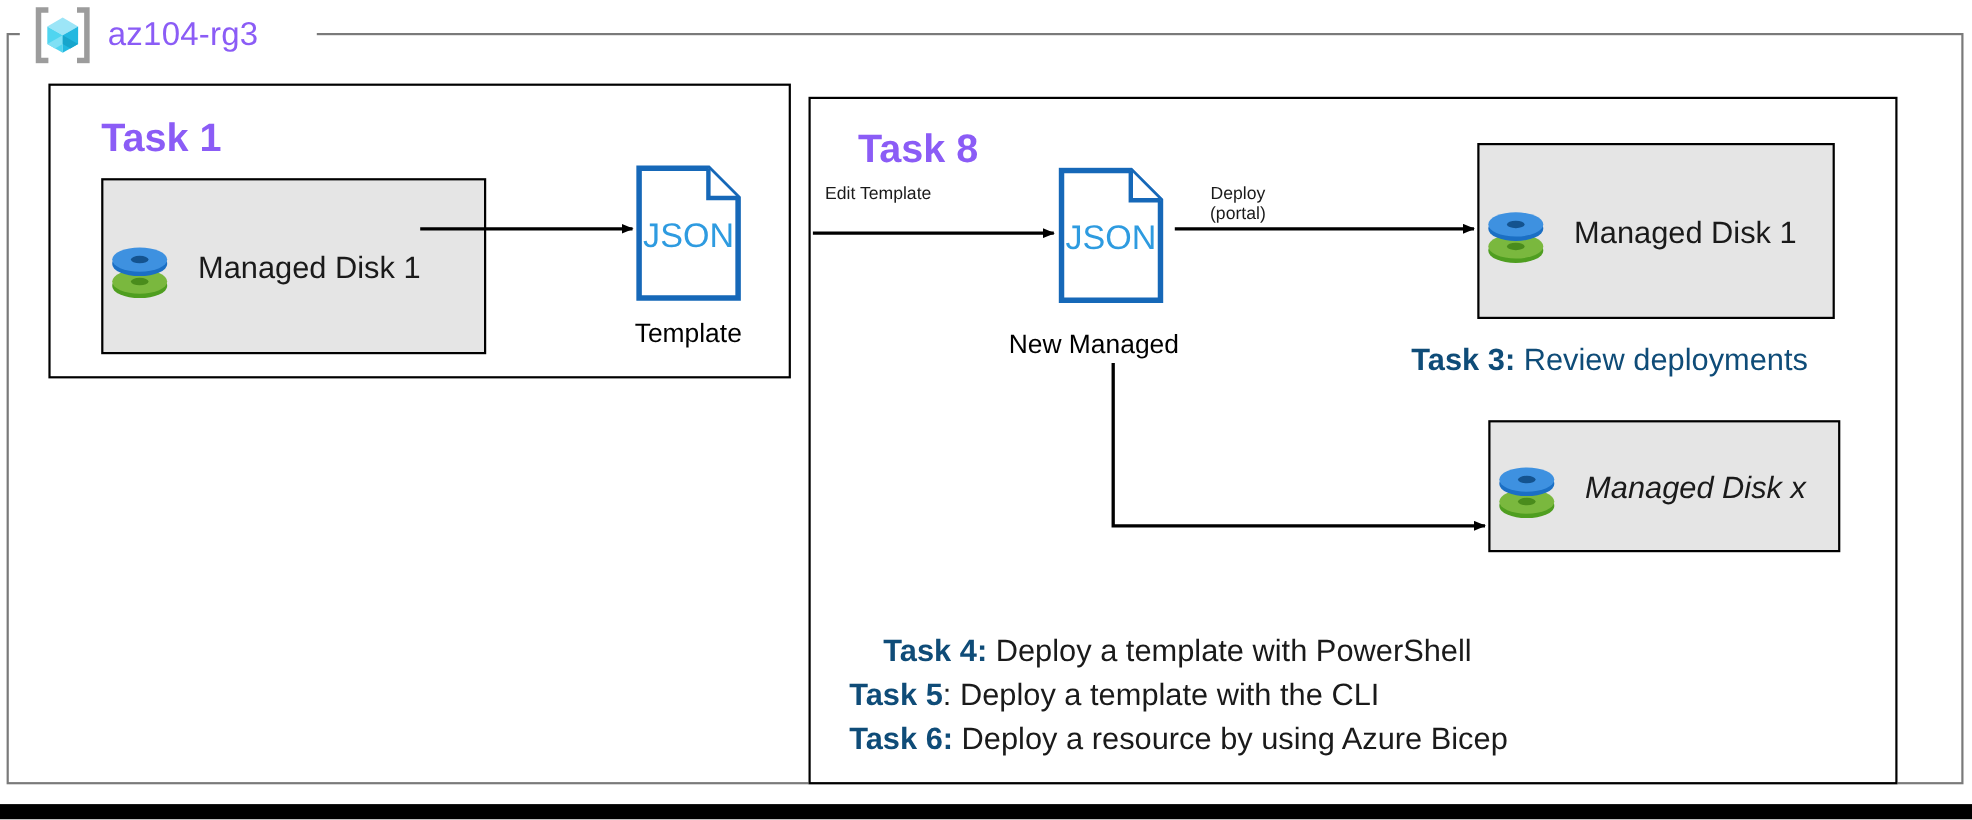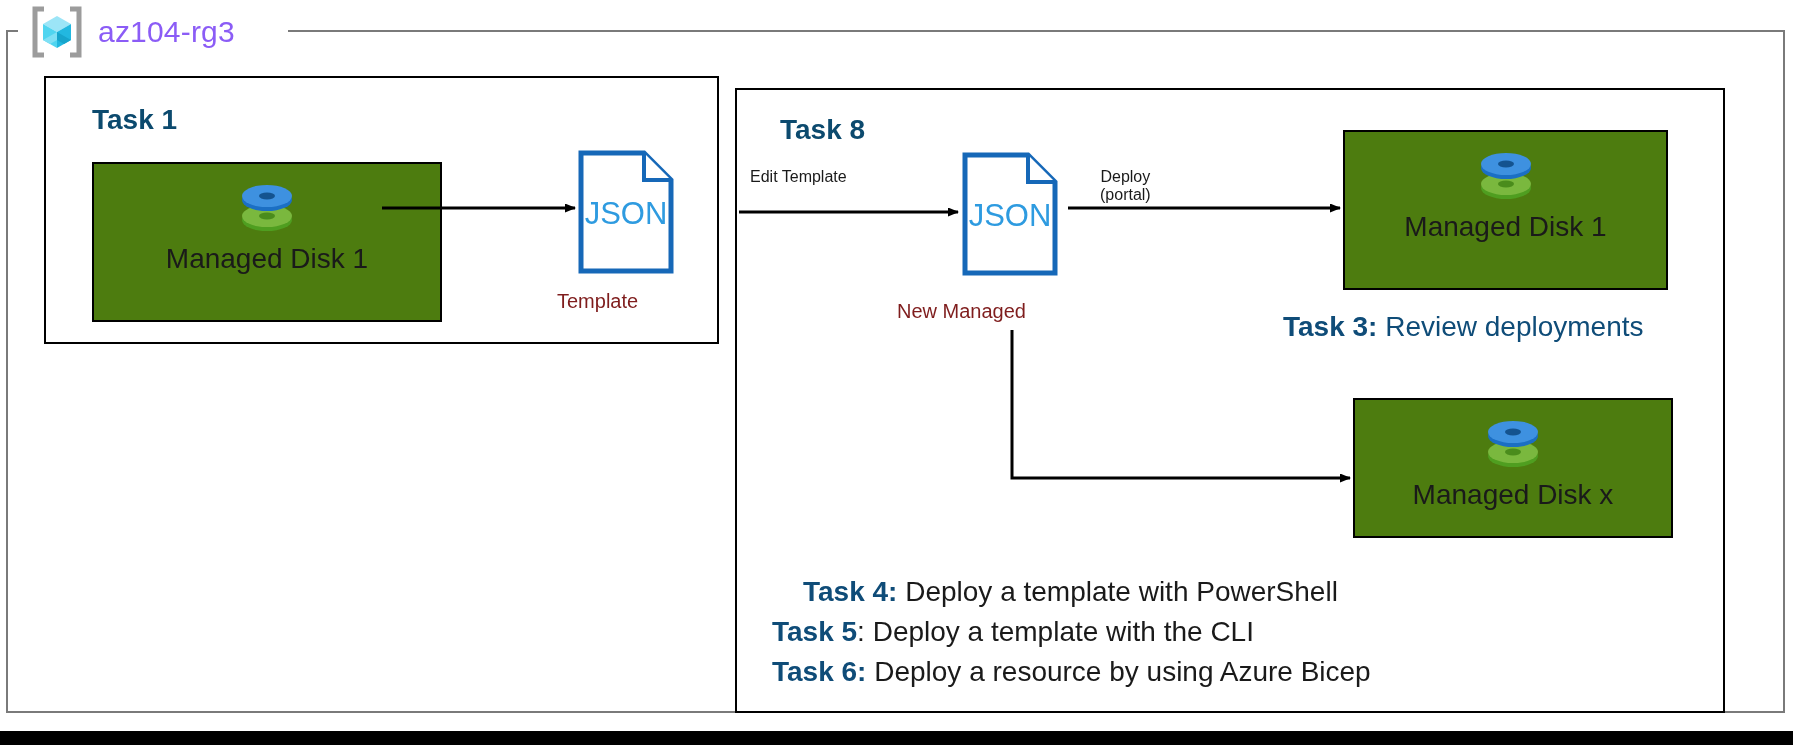--- a/index.html
+++ b/index.html
@@ -33,44 +33,44 @@
   }
 
   
   .task-panel{
     position:absolute;border:2px solid #000000;box-sizing:border-box;background:#ffffff;
   }
   #task1-panel{left:44px;top:76px;width:675px;height:268px;}
   #task2-panel{left:735px;top:88px;width:990px;height:625px;}
 
   .task-heading{
-    position:absolute;font-size:28px;font-weight:bold;color:#0c4a6e;white-space:nowrap;
+    position:absolute;font-size:36px;font-weight:bold;color:#8b5cf6;white-space:nowrap;
   }
   #task1-heading{left:92px;top:104px;}
   #task2-heading{left:780px;top:114px;}
 
   
   .res-box{
-    position:absolute;background:#4d7c0f;border:2px solid #000000;box-sizing:border-box;
-    display:flex;flex-direction:column;align-items:center;justify-content:flex-start;
+    position:absolute;background:#e5e5e5;border:2px solid #000000;box-sizing:border-box;
+    display:flex;flex-direction:row;align-items:center;justify-content:flex-start;gap:20px;
   }
   .res-box .disk-icon{margin-top:12px;}
   .res-label{
     font-size:28px;color:#1a1a1a;white-space:nowrap;margin-top:4px;line-height:1.1;
   }
   #disk-box-1{left:92px;top:162px;width:350px;height:160px;}
   #disk-box-2{left:1343px;top:130px;width:325px;height:160px;}
-  #disk-box-x{left:1353px;top:398px;width:320px;height:140px;}
+  #disk-box-x{left:1353px;top:382px;width:320px;height:120px;font-style:italic;}
 
   
   .json-doc{position:absolute;}
   #json-doc-1{left:578px;top:150px;}
   #json-doc-2{left:962px;top:152px;}
   .doc-caption{
-    position:absolute;font-size:20px;color:#7f1d1d;white-space:nowrap;
+    position:absolute;font-size:24px;color:#000000;white-space:nowrap;margin-left:20px;
   }
   #template-caption{left:557px;top:290px;}
   #new-template-caption{left:897px;top:300px;}
 
   
   #wires{position:absolute;left:0;top:0;width:1793px;height:745px;pointer-events:none;}
 
   
   .wire-label{
     position:absolute;font-size:16px;color:#1a1a1a;white-space:nowrap;line-height:1.12;

